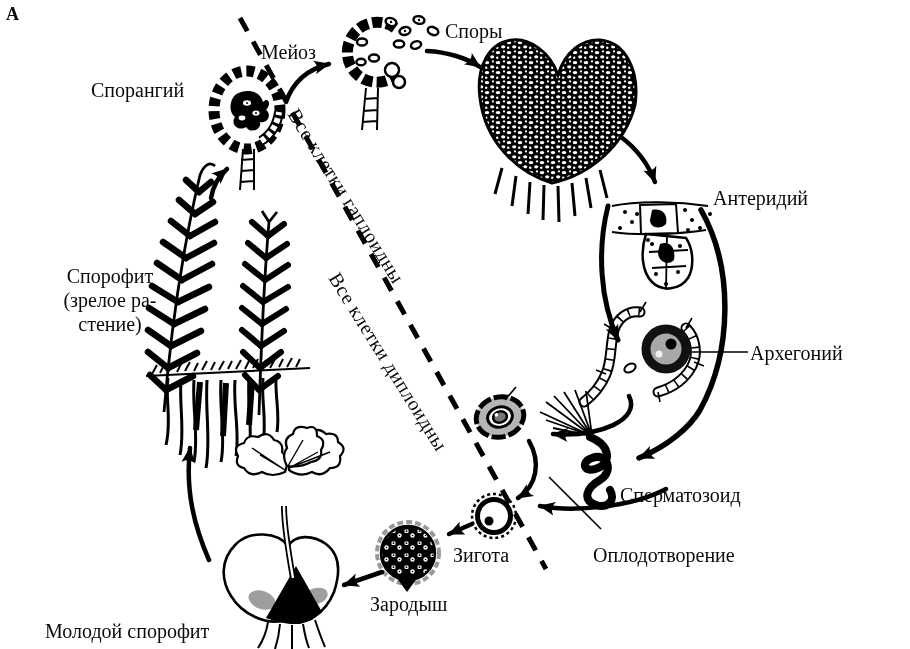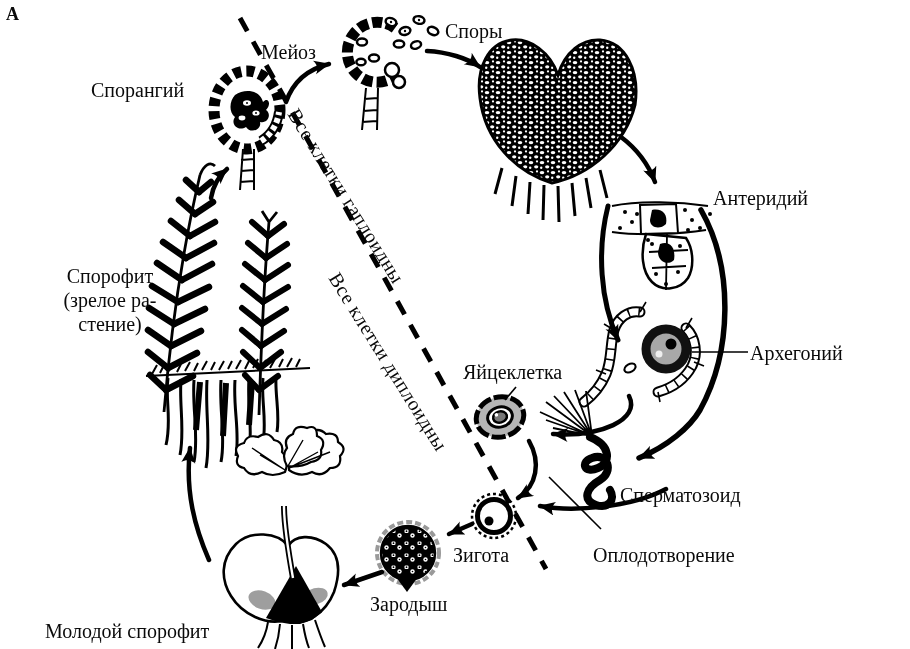--- a/index.html
+++ b/index.html
@@ -222,21 +222,20 @@
 
   <div class="lbl" style="left:713px;top:186px;">Антеридий</div>
 
   <div class="lbl block" style="left:48px;top:264px;width:124px;text-align:center;">
     <div>Спорофит</div>
     <div>(зрелое ра-</div>
     <div>стение)</div>
   </div>
 
   <div class="lbl" style="left:750px;top:341px;">Архегоний</div>
-  <div class="lbl" style="left:463px;top:360px;">Яйцеклетка</div>
   <div class="lbl" style="left:620px;top:483px;">Сперматозоид</div>
   <div class="lbl" style="left:593px;top:527px;margin-top:16px;">Оплодотворение</div>
   <div class="lbl" style="left:453px;top:543px;">Зигота</div>
   <div class="lbl" style="left:370px;top:592px;">Зародыш</div>
   <div class="lbl" style="left:45px;top:619px;">Молодой спорофит</div>
 
   <div class="lbl rot" style="left:303px;top:104px;">Все клетки гаплоидны</div>
   <div class="lbl rot" style="left:344px;top:268px;">Все клетки диплоидны</div>
 
 </div>

